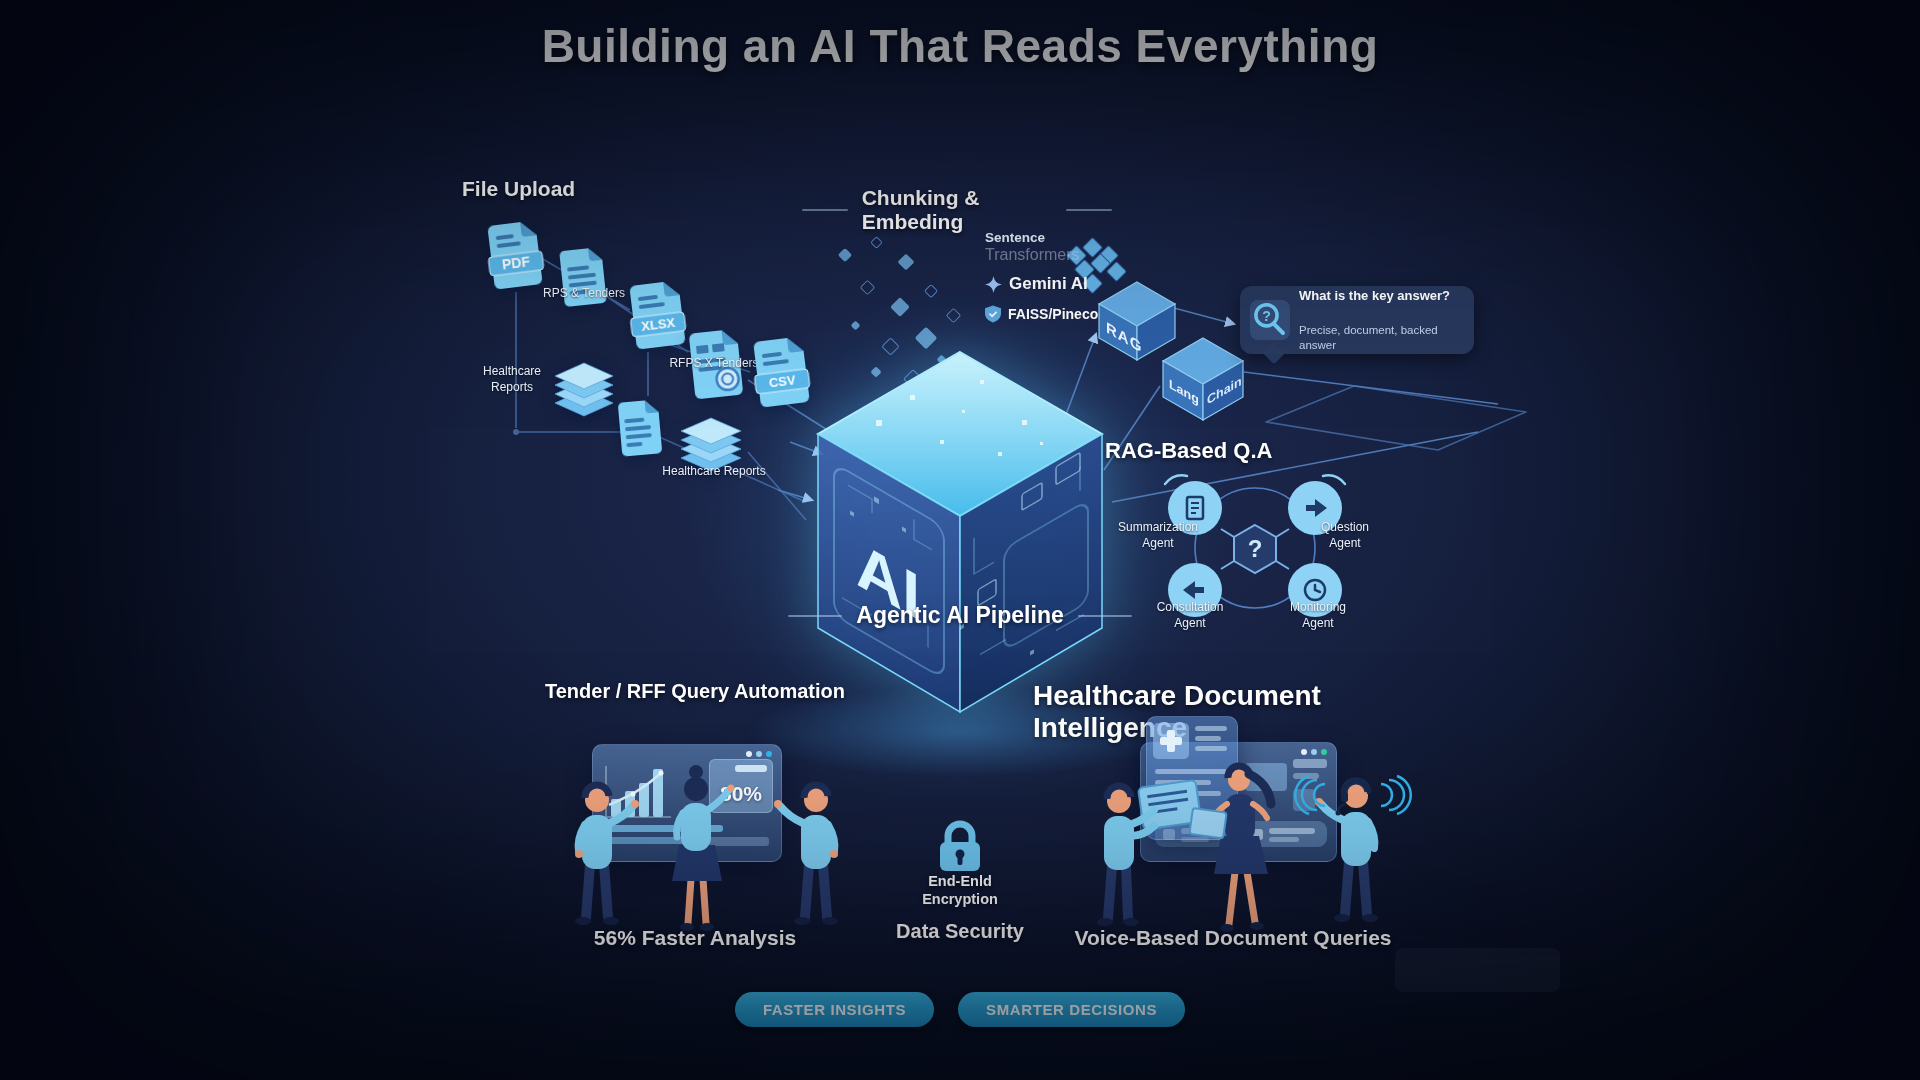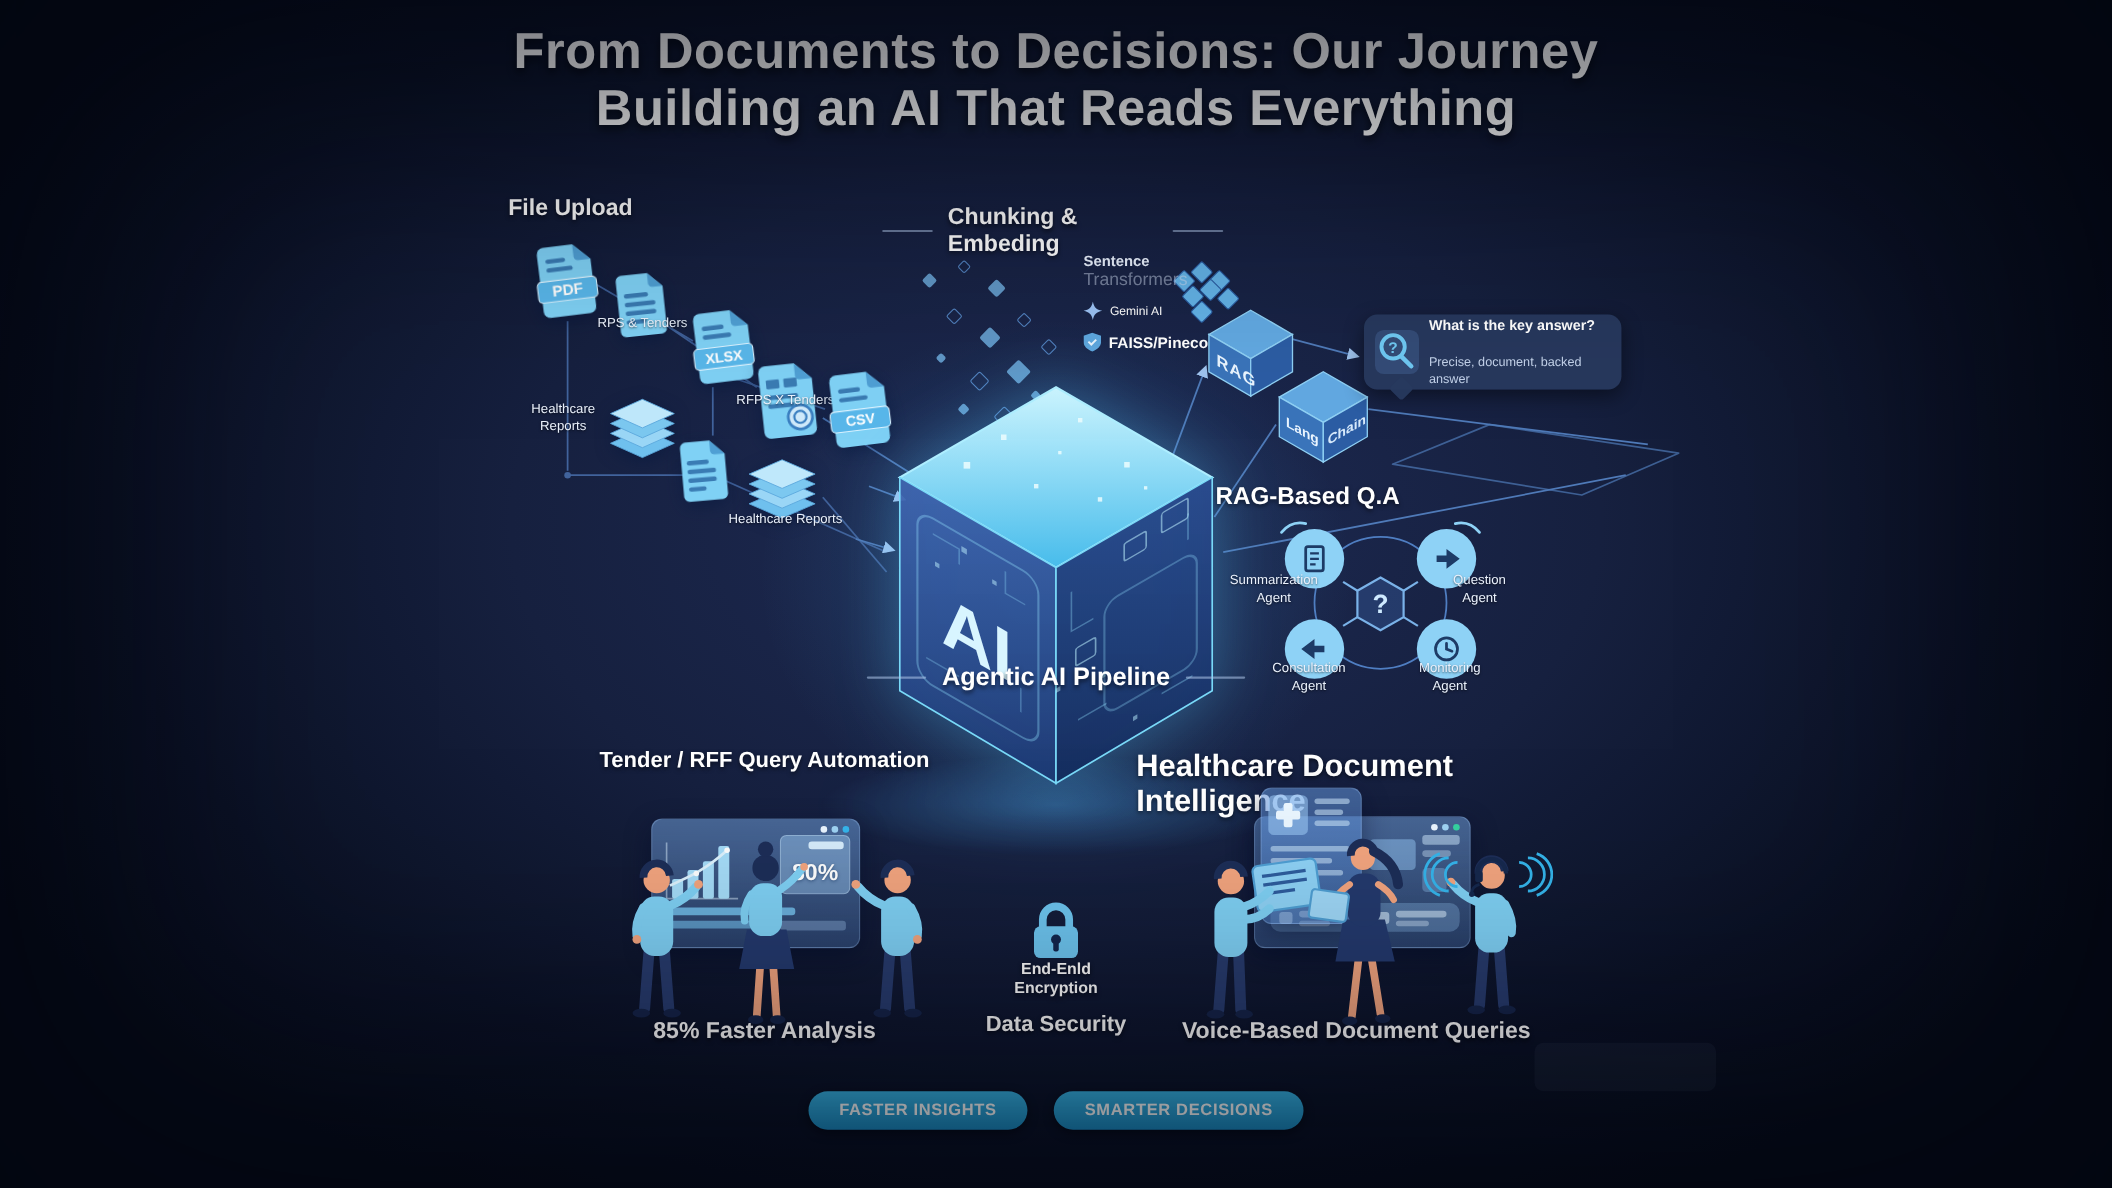--- a/index.html
+++ b/index.html
@@ -76,21 +76,20 @@
       <path d="M1104,470 L1160,386"></path>
       <path d="M1244,372 L1498,404"></path>
       <path d="M1112,502 L1478,432"></path>
       <path d="M790,442 L822,454" marker-end="url(#arr)"></path>
       <path d="M778,490 L812,500" marker-end="url(#arr)"></path>
       <path d="M1266,422 L1354,386 L1526,412 L1438,450 Z" stroke-linejoin="round" opacity=".7"></path>
     </g>
   </svg>
 
   <div class="title">
-    <div>From Documents to Decisions: Our Journey</div>
     <div>Building an AI That Reads Everything</div>
   </div>
 
   <div class="abs sec-h" style="left:462px;top:177px;width:140px;font-size:21px">File Upload</div>
 
   <svg class="abs fileicon" style="left:487px;top:220px;transform:rotate(-7deg)" width="56" height="70" viewBox="0 0 56 70">
     <path d="M4,9 a6,6 0 0 1 6,-6 h27 l15,15 v43 a6,6 0 0 1 -6,6 h-36 a6,6 0 0 1 -6,-6 z" fill="#7fd1f5"></path>
     <path d="M37,3 l15,15 h-11 a4,4 0 0 1 -4,-4 z" fill="#4f9fd4"></path>
     <g fill="#2e6da8" opacity=".85">
         <rect x="11" y="14" width="18" height="4" rx="2"></rect>
@@ -214,21 +213,21 @@
     <div class="mini-cube" style="left:30px;top:38px"></div>
   </div>
 
   <div class="abs" style="left:985px;top:230px;width:180px">
     <div style="color:#e9f1fd;font-size:13.5px;font-weight:bold">Sentence</div>
     <div style="color:#cdd9ee;font-size:16px;opacity:.5;margin-top:1px">Transformers</div>
     <div style="display:flex;align-items:center;gap:7px;margin-top:10px">
       <svg width="17" height="17" viewBox="0 0 16 16">
         <path d="M8,0 C9,5 11,7 16,8 C11,9 9,11 8,16 C7,11 5,9 0,8 C5,7 7,5 8,0 z" fill="#9cc3f5"></path>
       </svg>
-      <span style="color:#fff;font-size:11px;font-weight:normal">Gemini AI</span>
+      <span style="color:#fff;font-size:17px;font-weight:bold">Gemini AI</span>
     </div>
     <div style="display:flex;align-items:center;gap:7px;margin-top:11px">
       <svg width="16" height="18" viewBox="0 0 18 19">
         <path d="M9,0 L18,3 V9 C18,14 14,17.5 9,19 C4,17.5 0,14 0,9 V3 Z" fill="#5fa8e0"></path>
         <path d="M5,9 l3,3 l5,-5" stroke="#eaf6ff" stroke-width="2" fill="none"></path>
       </svg>
       <span style="color:#fff;font-size:14px;font-weight:bold">FAISS/Pinecone</span>
     </div>
   </div>
 
@@ -456,21 +455,21 @@
       <rect x="16" y="48" width="30" height="54" rx="13" fill="#7fd1f5"></rect>
       <path d="M43,58 q8,14 6,26" stroke="#7fd1f5" stroke-width="8" fill="none" stroke-linecap="round"></path>
       <circle cx="49" cy="87" r="4" fill="#f3a57f"></circle>
       <path d="M18,56 q-14,-6 -23,-17" stroke="#7fd1f5" stroke-width="8" fill="none" stroke-linecap="round"></path>
       <circle cx="-7" cy="37" r="4" fill="#f3a57f"></circle>
       <circle cx="31" cy="33" r="12" fill="#f3a57f"></circle>
       <path d="M19,31 a12,12 0 0 1 24,-2" fill="none" stroke="#1d2e58" stroke-width="7"></path>
     </g>
   </svg>
 
-  <div class="abs caption" style="left:555px;top:926px;width:280px;font-size:21px">85% Faster Analysis</div>
+  <div class="abs caption" style="left:555px;top:926px;width:280px;font-size:21px">56% Faster Analysis</div>
 
   <svg class="abs" style="left:933px;top:816px" width="54" height="58" viewBox="0 0 54 58">
     <path d="M15,28 v-8 a12,12 0 0 1 24,0 v8" stroke="#6ec6f0" stroke-width="7" fill="none"></path>
     <rect x="7" y="26" width="40" height="29" rx="6" fill="#6ec6f0"></rect>
     <circle cx="27" cy="38" r="4.5" fill="#14274e"></circle>
       <rect x="24.5" y="40" width="5" height="9" rx="2" fill="#14274e"></rect>
   </svg>
   <div class="abs caption" style="left:898px;top:872px;width:124px;font-size:14.5px;line-height:1.25">
     <span>End-Enld</span><br><span>Encryption</span>
   </div>

